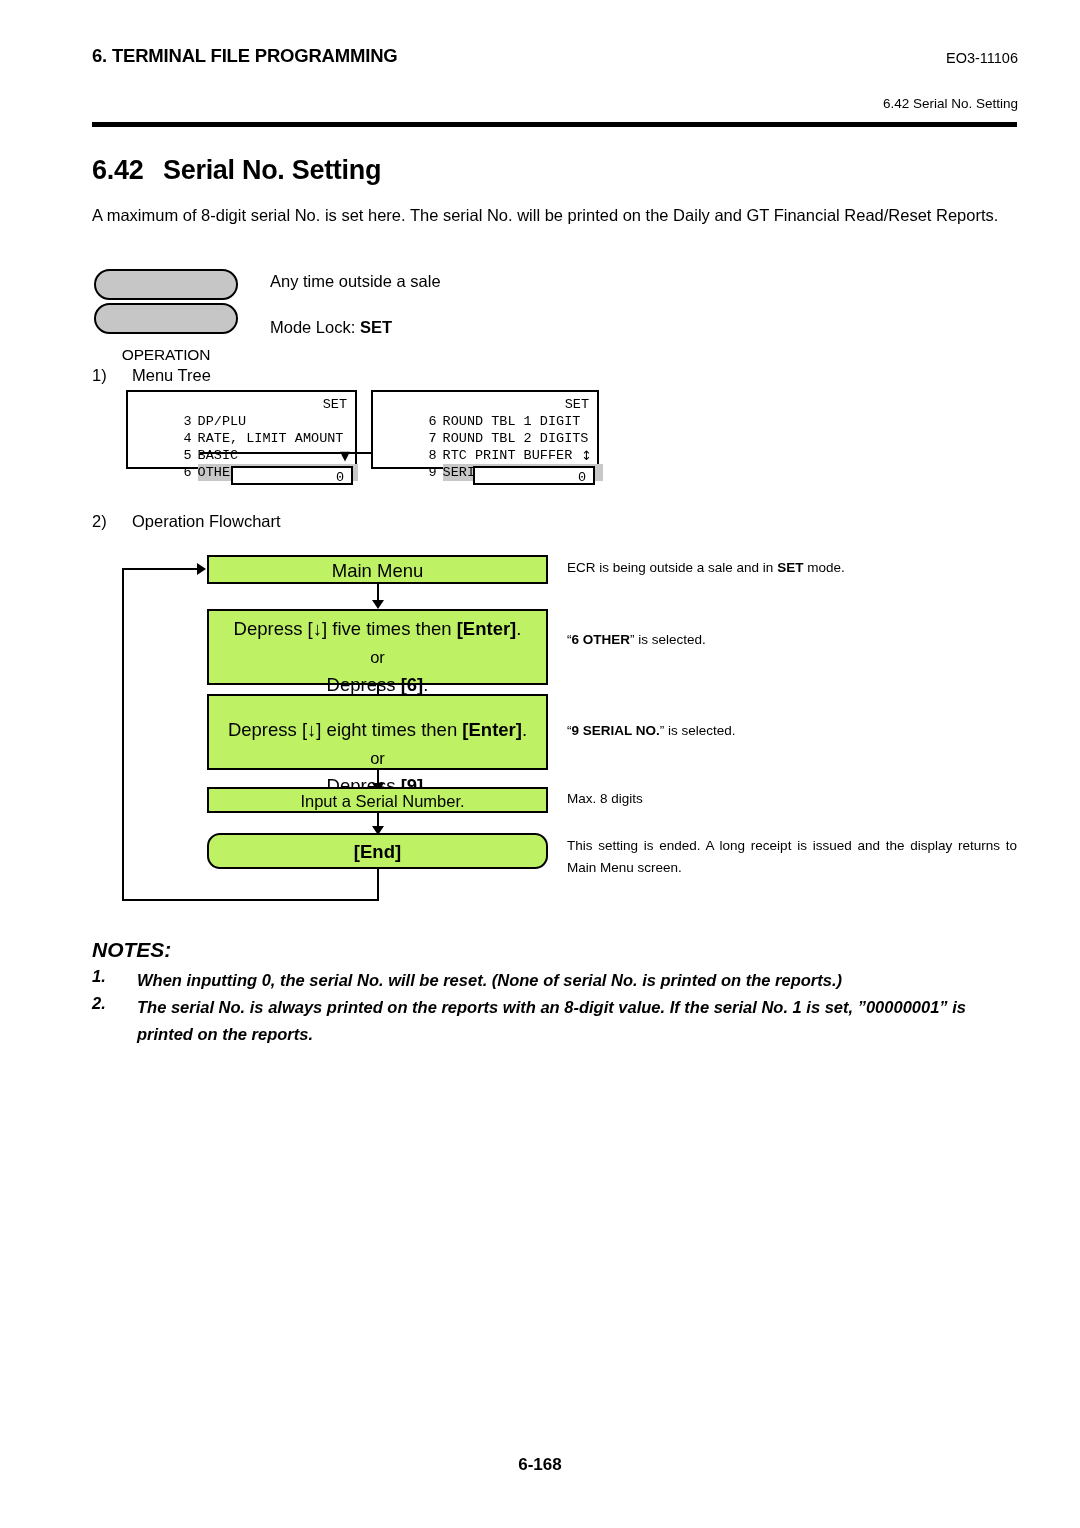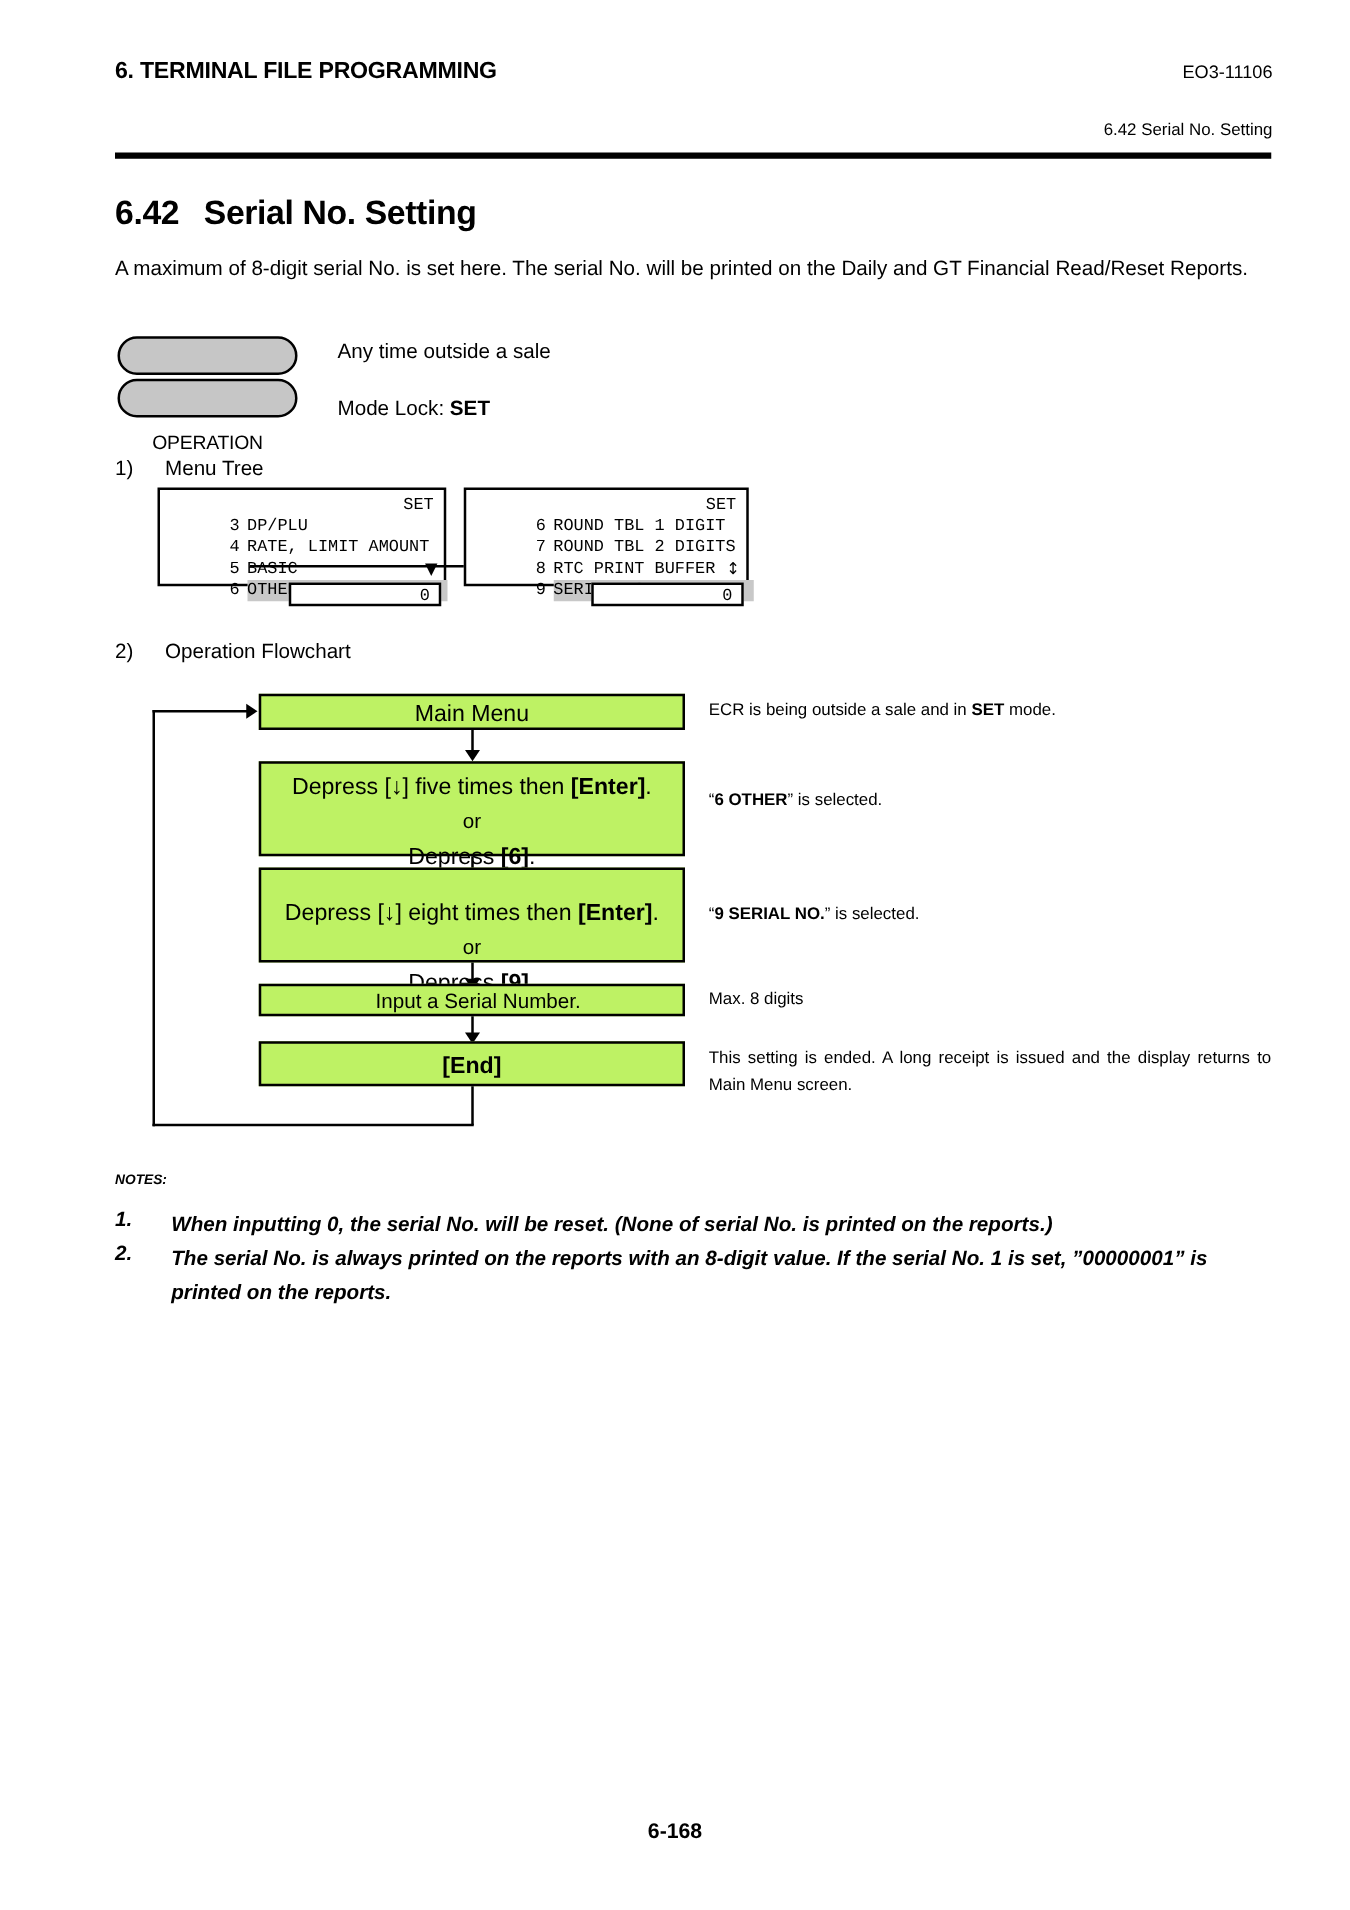--- a/index.html
+++ b/index.html
@@ -183,20 +183,21 @@
     box-sizing: border-box;
     text-align: center;
     font-size: 16.5px;
   }
   .fbox-lg { font-size: 18.5px; }
   .fbox-line { line-height: 28px; }
   .fbox b { font-weight: bold; }
   .fbox-end {
     font-weight: bold;
     font-size: 18.5px;
+    border-radius: 13px;
   }
   .fnote {
     position: absolute;
     left: 567px;
     font-size: 13.5px;
     line-height: 22px;
     width: 450px;
   }
   .fnote b { font-weight: bold; }
   .fnote-just { text-align: justify; }
@@ -224,21 +225,21 @@
     border-top: 6px solid transparent;
     border-bottom: 6px solid transparent;
     border-left: 9px solid #000000;
   }
 
   
   .notes-title {
     position: absolute;
     left: 92px;
     top: 938px;
-    font-size: 11px;
+    font-size: 21px;
     font-weight: bold;
     font-style: italic;
   }
   .note-num {
     position: absolute;
     left: 92px;
     font-size: 16.5px;
     font-weight: bold;
     font-style: italic;
   }

